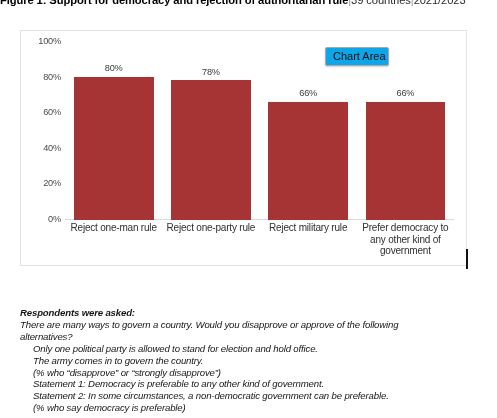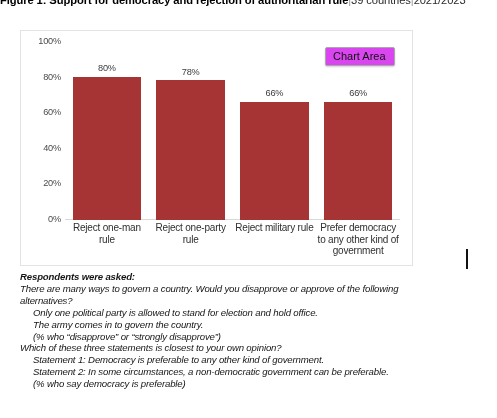--- a/index.html
+++ b/index.html
@@ -36,21 +36,21 @@
   .fig-title .light {
     font-weight: normal;
     color: #2b2b2b;
   }
 
   
   .chart-frame {
     position: absolute;
     left: 20px;
     top: 30px;
-    width: 393px;
+    width: 447px;
     height: 236px;
     border: 1px solid #e3e3e3;
     background: #ffffff;
     box-sizing: border-box;
   }
 
   .axis-baseline {
     position: absolute;
     left: 44px;
     right: 12px;
@@ -127,22 +127,22 @@
     letter-spacing: -0.2px;
     padding: 0 1px;
     box-sizing: border-box;
   }
 
   
   .tooltip {
     position: absolute;
     left: 325px;
     top: 47px;
-    padding: 2px 8px 3px 7px;
-    background: #d946ef;
+    padding: 2px 2px 3px 7px;
+    background: #0ea5e9;
     border: 1px solid #a8a8a8;
     border-radius: 2px;
     font-size: 11px;
     color: #111;
     font-family: "Liberation Sans", sans-serif;
     box-shadow: 0 1px 2px rgba(0,0,0,0.18);
     white-space: nowrap;
     z-index: 20;
   }
 
@@ -165,20 +165,21 @@
     width: 470px;
     font-size: 9.6px;
     line-height: 11.9px;
     font-style: italic;
     color: #151515;
     letter-spacing: -0.15px;
   }
   .notes .hdr {
     font-weight: bold;
     font-style: italic;
+    margin-top: 36px;
   }
   .notes .ind1 { padding-left: 13px; }
   .notes .ind2 { padding-left: 13px; }
   .notes .row { white-space: nowrap; }
 </style>
 </head>
 <body>
 
 <div class="fig-title">
   <span class="strong">Figure 1: Support for democracy and rejection of authoritarian rule</span><span class="sep">|</span><span class="light">39 countries</span><span class="sep">|</span><span class="light">2021/2023</span>
@@ -228,17 +229,16 @@
 
 <div class="caret"></div>
 
 <div class="notes">
   <div class="hdr row">Respondents were asked:</div>
   <div class="row">There are many ways to govern a country. Would you disapprove or approve of the following</div>
   <div class="row">alternatives?</div>
   <div class="row ind1">Only one political party is allowed to stand for election and hold office.</div>
   <div class="row ind1">The army comes in to govern the country.</div>
   <div class="row ind1">(% who “disapprove” or “strongly disapprove”)</div>
-  <div class="row">Which of these three statements is closest to your own opinion?</div>
   <div class="row ind2">Statement 1: Democracy is preferable to any other kind of government.</div>
   <div class="row ind2">Statement 2: In some circumstances, a non-democratic government can be preferable.</div>
   <div class="row ind2">(% who say democracy is preferable)</div>
 </div>
 
 </body></html>

